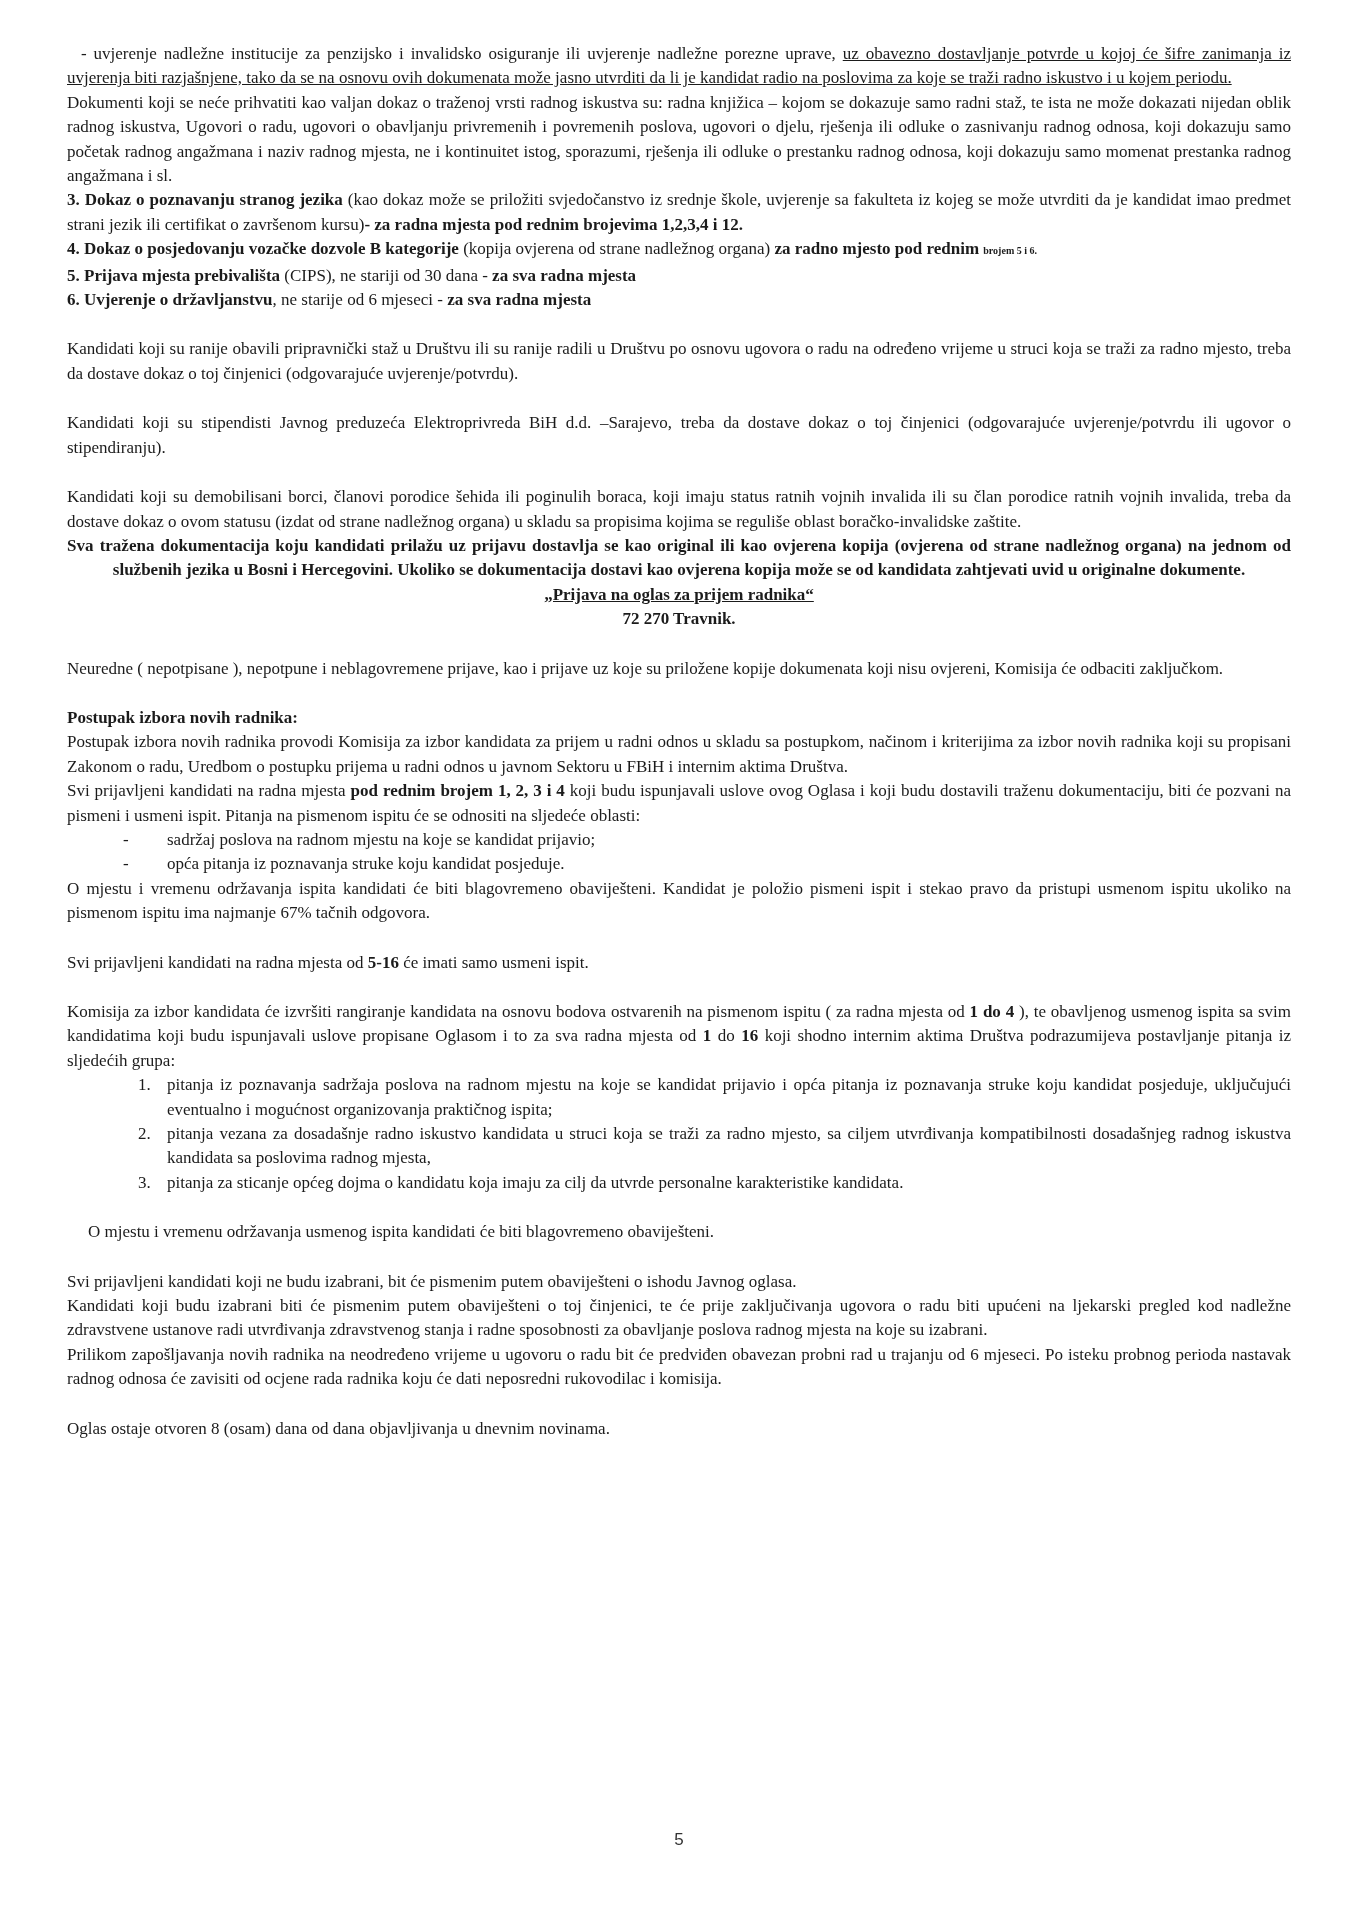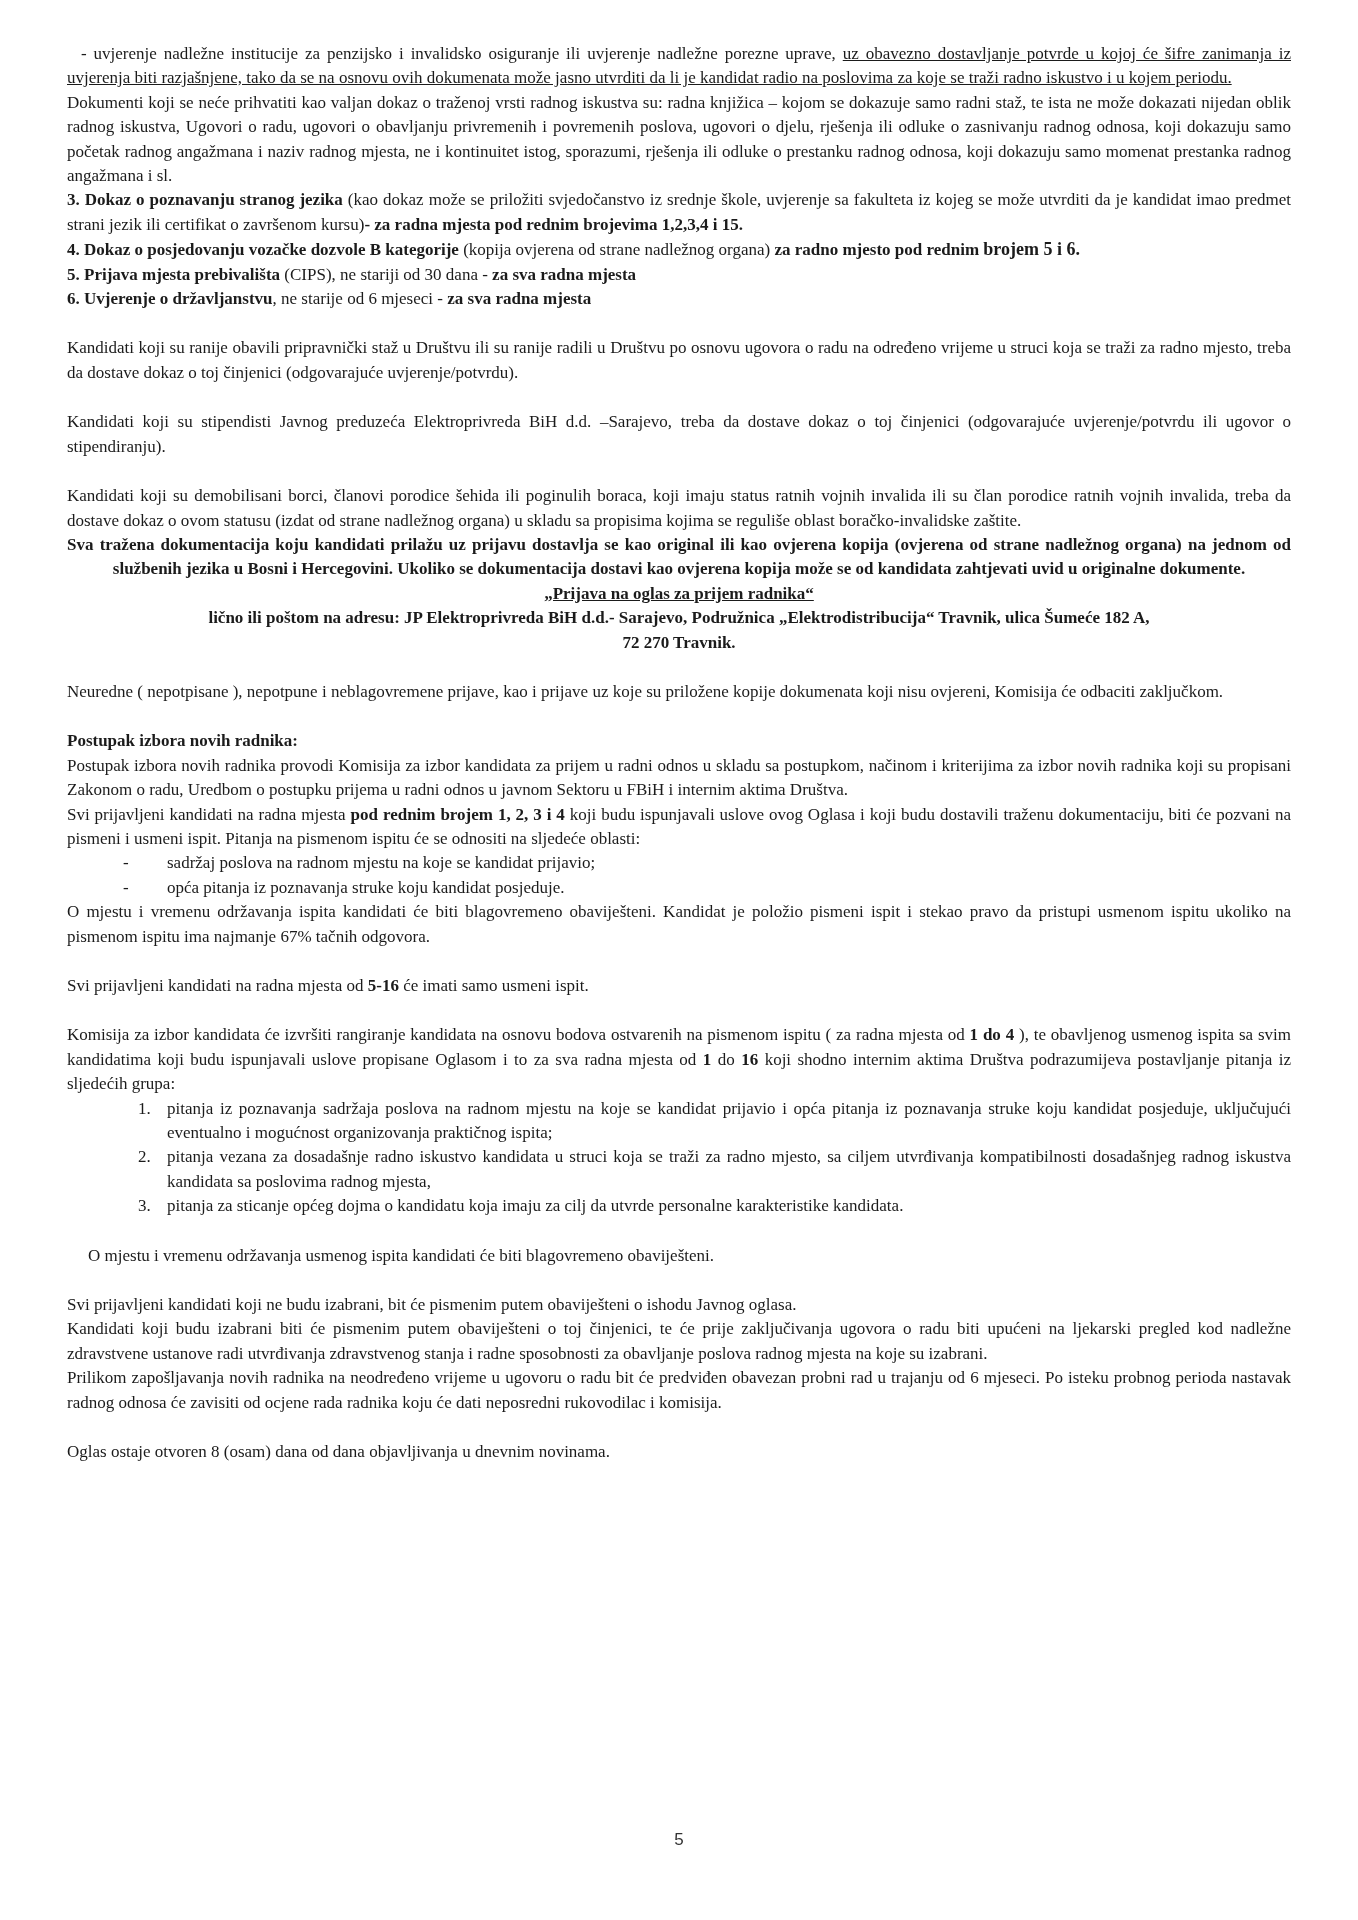--- a/index.html
+++ b/index.html
@@ -23,21 +23,21 @@
     line-height: 24.4px;
   }
   p, .para { margin: 0; padding: 0; }
   .j  { text-align: justify; }
   .indent-first { text-indent: 14px; }
   .indent20 { padding-left: 21px; }
   .c  { text-align: center; }
   .bold { font-weight: bold; }
   .jc { text-align: justify; text-align-last: center; }
   .u  { text-decoration: underline; }
-  .sm { font-size: 18px; }
+  .sm { font-size: 10px; }
   .spacer { height: 25px; }
   .dash-item { display: flex; }
   .dash-item .marker { flex: none; margin-left: 56px; width: 44px; }
   .num-item { display: flex; }
   .num-item .marker { flex: none; margin-left: 71px; width: 29px; }
   .li-text { flex: 1 1 auto; text-align: justify; }
   .footer {
     position: absolute;
     left: 0; top: 1830px;
     width: 100%;
@@ -50,21 +50,21 @@
 </head>
 <body>
 
 <div class="page">
   <div class="content">
 
     <p class="j indent-first"><span>- uvjerenje nadležne institucije za penzijsko i invalidsko osiguranje ili uvjerenje nadležne porezne uprave, </span><span class="u">uz obavezno dostavljanje potvrde u kojoj će šifre zanimanja iz uvjerenja biti razjašnjene, tako da se na osnovu ovih dokumenata može jasno utvrditi da li je kandidat radio na poslovima za koje se traži radno iskustvo i u kojem periodu.</span></p>
 
     <p class="j">Dokumenti koji se neće prihvatiti kao valjan dokaz o traženoj vrsti radnog iskustva su:  radna knjižica – kojom se dokazuje samo radni staž, te ista ne može dokazati nijedan oblik radnog iskustva, Ugovori o radu, ugovori o obavljanju privremenih i povremenih poslova, ugovori o djelu, rješenja ili odluke o zasnivanju radnog odnosa, koji dokazuju samo početak radnog angažmana i naziv radnog mjesta, ne i kontinuitet istog, sporazumi, rješenja ili odluke o prestanku radnog odnosa, koji dokazuju samo momenat prestanka radnog angažmana i sl.</p>
 
-    <p class="j"><span class="bold">3. Dokaz o poznavanju stranog jezika </span><span>(kao dokaz može se priložiti svjedočanstvo iz srednje škole, uvjerenje sa fakulteta iz kojeg se može utvrditi da je kandidat imao predmet strani jezik ili certifikat o završenom kursu)</span><span class="bold">- za radna mjesta pod rednim brojevima 1,2,3,4 i 15.</span></p>
+    <p class="j"><span class="bold">3. Dokaz o poznavanju stranog jezika </span><span>(kao dokaz može se priložiti svjedočanstvo iz srednje škole, uvjerenje sa fakulteta iz kojeg se može utvrditi da je kandidat imao predmet strani jezik ili certifikat o završenom kursu)</span><span class="bold">- za radna mjesta pod rednim brojevima 1,2,3,4 i 12.</span></p>
 
     <p class="j"><span class="bold">4. Dokaz o posjedovanju vozačke dozvole B kategorije </span><span>(kopija ovjerena od strane nadležnog organa) </span><span class="bold">za radno mjesto pod rednim </span><span class="bold sm">brojem 5 i 6.</span></p>
 
     <p class="j"><span class="bold">5. Prijava mjesta prebivališta </span><span>(CIPS), ne stariji od 30 dana - </span><span class="bold">za sva radna mjesta</span></p>
 
     <p class="j"><span class="bold">6. Uvjerenje o državljanstvu</span><span>, ne starije od 6 mjeseci - </span><span class="bold">za sva radna mjesta</span></p>
 
 
     <div class="spacer"></div>
 
@@ -76,21 +76,20 @@
 
     <div class="spacer"></div>
 
     <p class="j">Kandidati koji su demobilisani borci, članovi porodice šehida ili poginulih boraca, koji imaju status ratnih vojnih invalida ili su član porodice ratnih vojnih invalida, treba da dostave dokaz o ovom statusu (izdat od strane nadležnog organa) u skladu sa propisima kojima se reguliše oblast boračko-invalidske zaštite.</p>
 
     <p class="jc bold">Sva tražena dokumentacija koju kandidati prilažu uz prijavu dostavlja se kao original ili kao ovjerena kopija (ovjerena od strane nadležnog organa) na jednom od službenih jezika u Bosni i Hercegovini. Ukoliko se dokumentacija dostavi kao ovjerena kopija može se od kandidata zahtjevati uvid u originalne dokumente.</p>
 
 
     <p class="c bold u">„Prijava na oglas za prijem radnika“</p>
 
-    <p class="c bold">lično ili poštom na adresu: JP Elektroprivreda BiH d.d.- Sarajevo, Podružnica „Elektrodistribucija“ Travnik, ulica Šumeće 182 A,</p>
     <p class="c bold">72 270 Travnik.</p>
 
     <div class="spacer"></div>
 
     <p class="j">Neuredne ( nepotpisane ), nepotpune i neblagovremene prijave, kao i prijave uz koje su priložene kopije dokumenata koji nisu ovjereni, Komisija će odbaciti zaključkom.</p>
 
     <div class="spacer"></div>
 
     <p class="bold">Postupak izbora novih radnika:</p>
 

